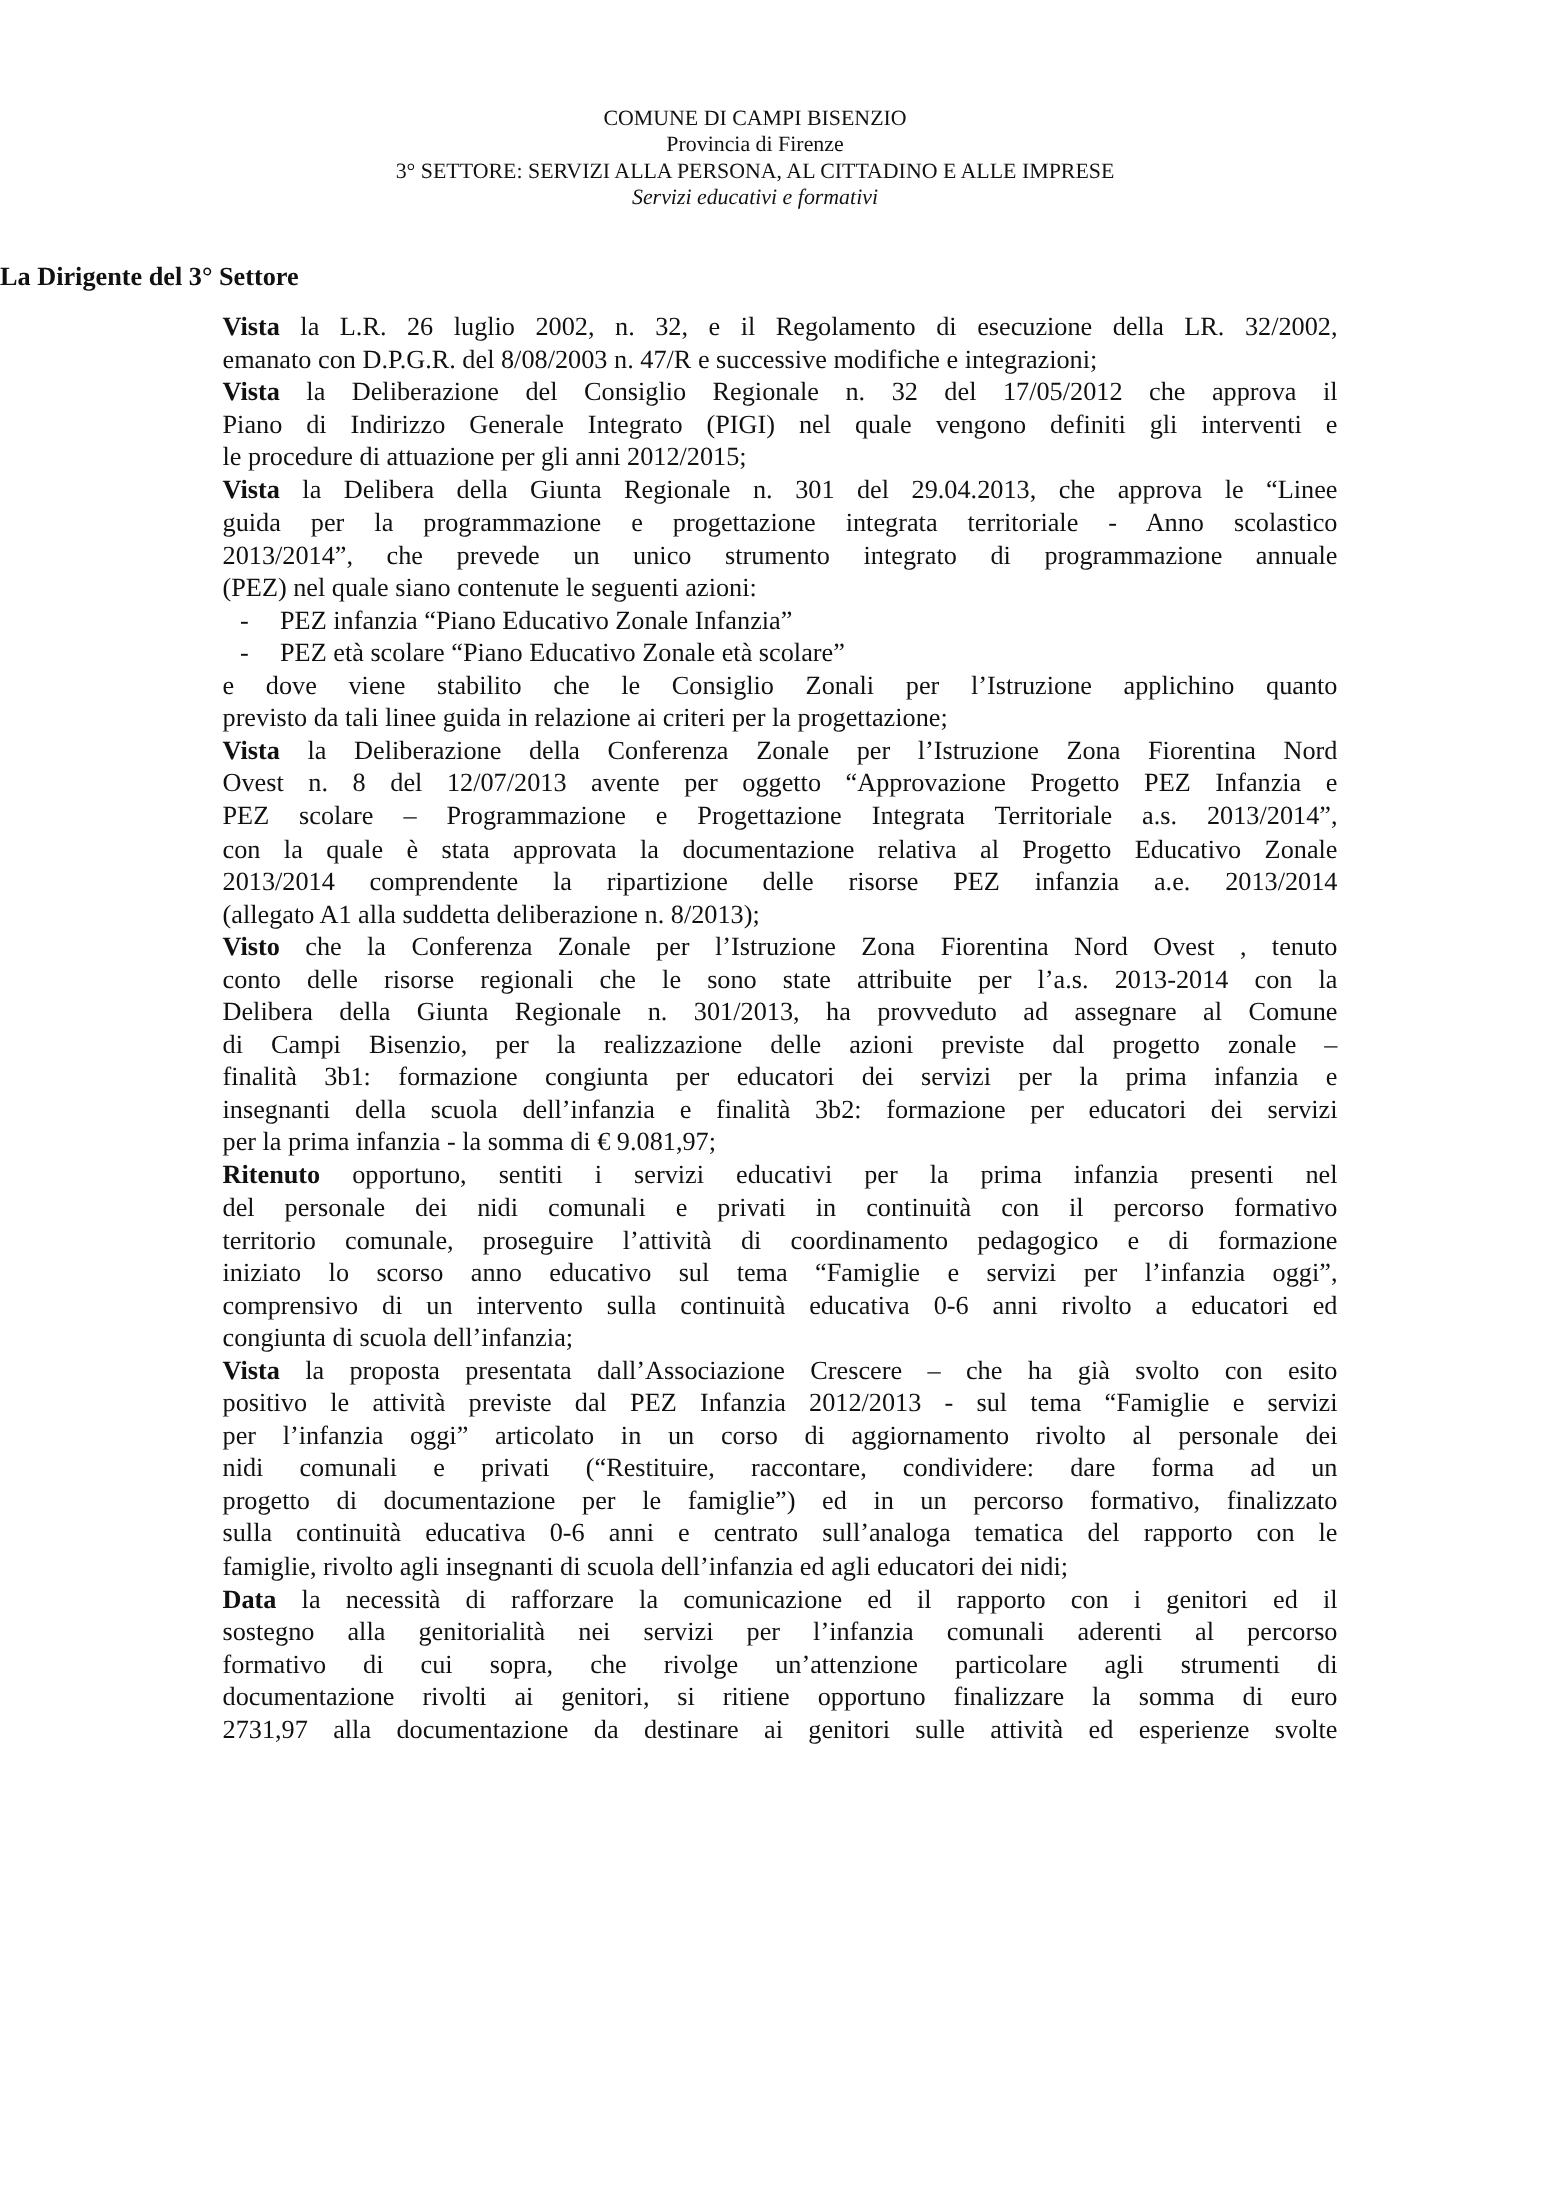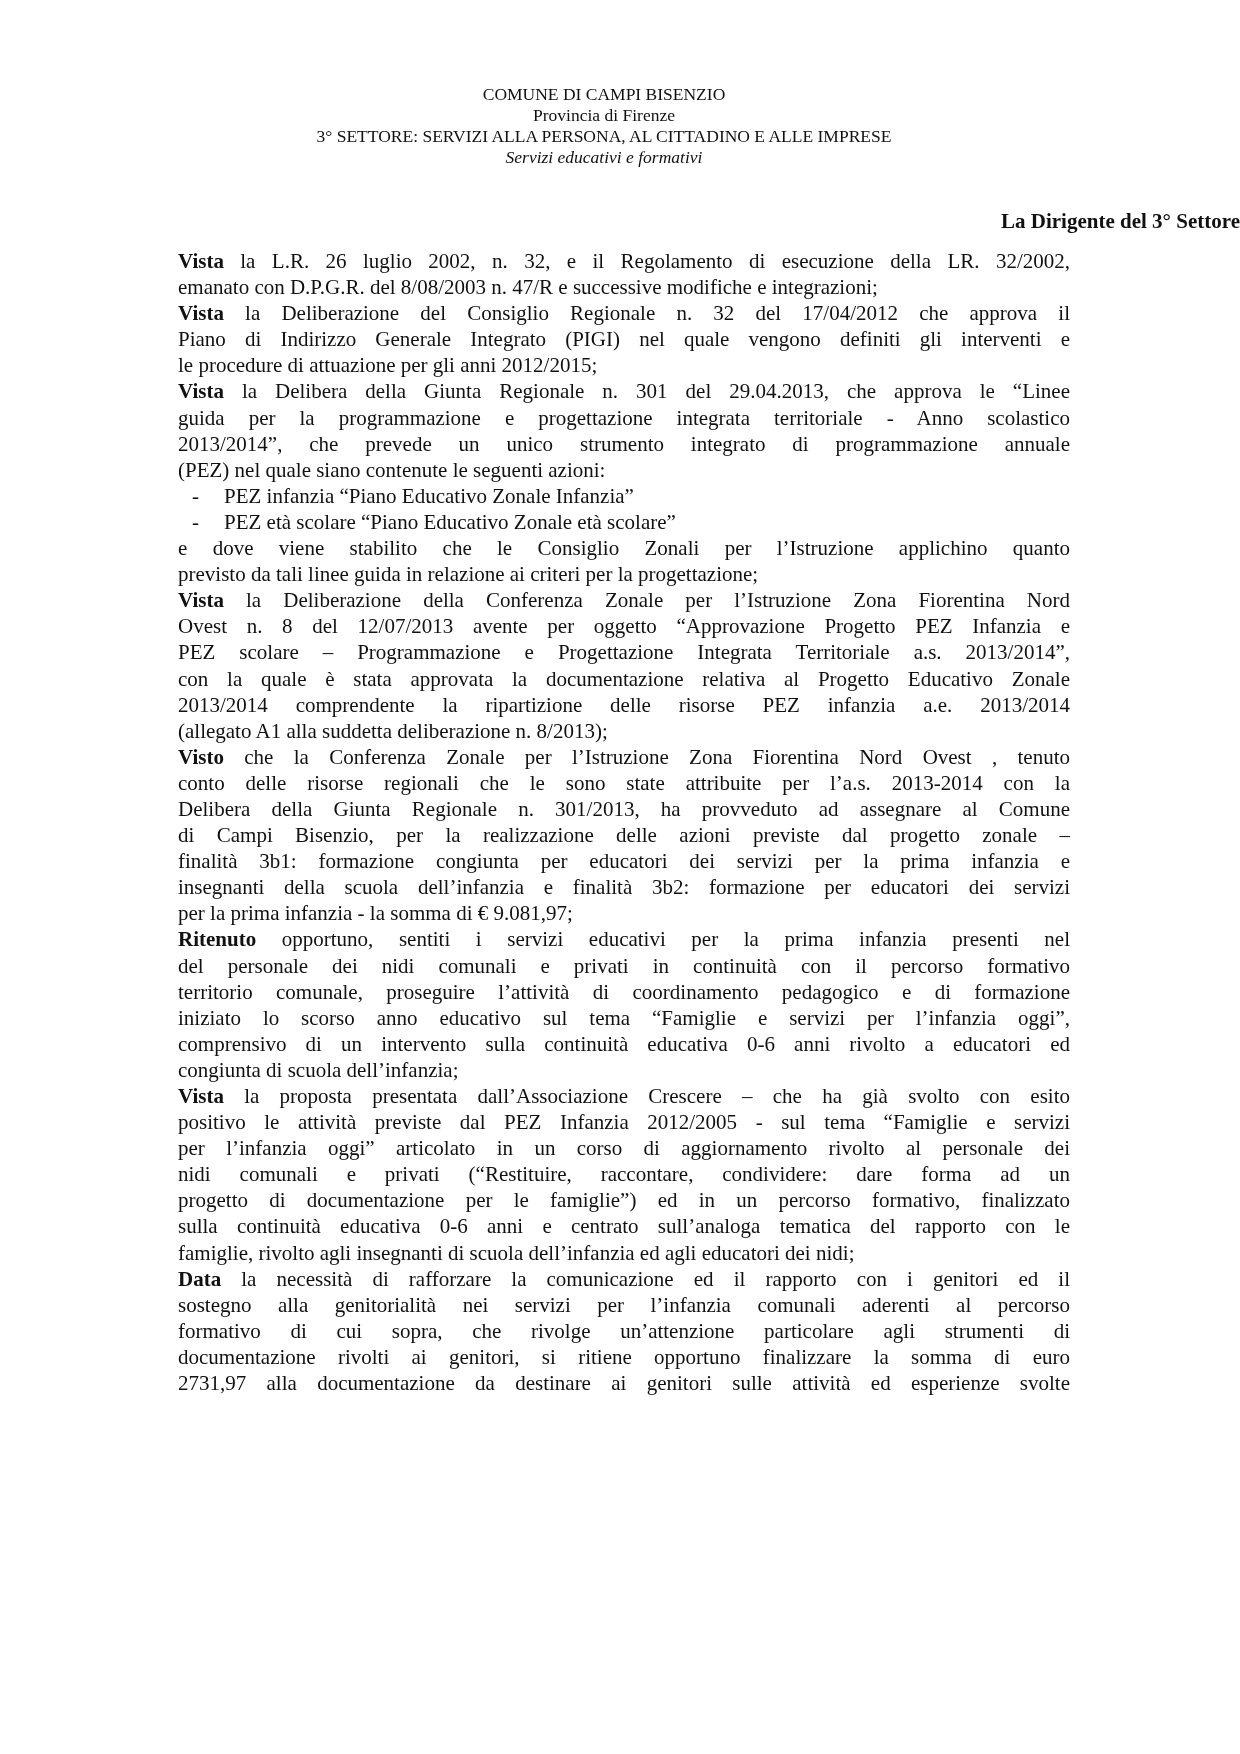--- a/index.html
+++ b/index.html
@@ -7,21 +7,21 @@
       width: 1240px; height: 1754px; position: relative; overflow: hidden;
       font-family: "Liberation Serif", "DejaVu Serif", serif; color: #111;
     }
     .header {
       position: absolute; top: 84px; left: 0; width: 1208px;
       text-align: center; font-size: 17.5px; line-height: 21px;
     }
     .header .italic { font-style: italic; }
     .title {
       position: absolute; top: 209px; left: 0; width: 1240px;
-      text-align: right; font-size: 21px; font-weight: bold;
+      text-align: left; font-size: 21px; font-weight: bold;
     }
     .body {
       position: absolute; top: 248px; left: 178px; width: 892px;
       font-size: 21px; line-height: 26.1px;
     }
     .line {
       display: block; white-space: nowrap;
       text-align: justify; text-align-last: justify;
     }
     .line.last { text-align-last: left; }
@@ -40,21 +40,21 @@
 </div>
 
 <div class="title">La Dirigente del 3° Settore</div>
 
 <div class="body" id="doc-body">
     <div>
       <span class="line"><b>Vista</b><span> la L.R. 26 luglio 2002, n. 32, e il Regolamento di esecuzione della LR. 32/2002,</span></span>
       <span class="line last"><span>emanato con D.P.G.R. del 8/08/2003 n. 47/R e successive modifiche e integrazioni;</span></span>
     </div>
     <div>
-      <span class="line"><b>Vista</b><span> la Deliberazione del Consiglio Regionale n. 32 del 17/04/2012 che approva il</span></span>
+      <span class="line"><b>Vista</b><span> la Deliberazione del Consiglio Regionale n. 32 del 17/05/2012 che approva il</span></span>
       <span class="line"><span>Piano di Indirizzo Generale Integrato (PIGI) nel quale vengono definiti gli interventi e</span></span>
       <span class="line last"><span>le procedure di attuazione per gli anni 2012/2015;</span></span>
     </div>
     <div>
       <span class="line"><b>Vista</b><span> la Delibera della Giunta Regionale n. 301 del 29.04.2013, che approva le “Linee</span></span>
       <span class="line"><span>guida per la programmazione e progettazione integrata territoriale - Anno scolastico</span></span>
       <span class="line"><span>2013/2014”, che prevede un unico strumento integrato di programmazione annuale</span></span>
       <span class="line last"><span>(PEZ) nel quale siano contenute le seguenti azioni:</span></span>
       <span class="bullet"><span class="dash">-</span><span>PEZ  infanzia “Piano Educativo Zonale Infanzia”</span></span>
       <span class="bullet"><span class="dash">-</span><span>PEZ età scolare “Piano Educativo Zonale età scolare”</span></span>
@@ -81,21 +81,21 @@
     <div>
       <span class="line"><b>Ritenuto</b><span> opportuno, sentiti i servizi educativi per la prima infanzia presenti nel</span></span>
       <span class="line"><span>del personale dei nidi comunali e privati in continuità con il percorso formativo</span></span>
       <span class="line"><span>territorio comunale, proseguire l’attività di coordinamento pedagogico e di formazione</span></span>
       <span class="line"><span>iniziato lo scorso anno educativo sul tema “Famiglie e servizi per l’infanzia oggi”,</span></span>
       <span class="line"><span>comprensivo di un intervento sulla continuità educativa 0-6 anni rivolto a educatori ed</span></span>
       <span class="line last"><span>congiunta di scuola dell’infanzia;</span></span>
     </div>
     <div>
       <span class="line"><b>Vista</b><span> la proposta presentata dall’Associazione Crescere – che ha già svolto con esito</span></span>
-      <span class="line"><span>positivo le attività previste dal PEZ Infanzia 2012/2005 - sul tema “Famiglie e servizi</span></span>
+      <span class="line"><span>positivo le attività previste dal PEZ Infanzia 2012/2013 - sul tema “Famiglie e servizi</span></span>
       <span class="line"><span>per l’infanzia oggi” articolato in un corso di aggiornamento rivolto al personale dei</span></span>
       <span class="line"><span>nidi comunali e privati  (“Restituire, raccontare, condividere: dare forma ad un</span></span>
       <span class="line"><span>progetto di documentazione per le famiglie”) ed in un percorso formativo, finalizzato</span></span>
       <span class="line"><span>sulla continuità educativa 0-6 anni e centrato sull’analoga tematica del rapporto con le</span></span>
       <span class="line last"><span>famiglie, rivolto agli insegnanti di scuola dell’infanzia ed agli educatori dei nidi;</span></span>
     </div>
     <div>
       <span class="line"><b>Data</b><span> la necessità di rafforzare la comunicazione ed il rapporto con i genitori ed il</span></span>
       <span class="line"><span>sostegno alla genitorialità nei servizi per l’infanzia comunali aderenti al percorso</span></span>
       <span class="line"><span>formativo di cui sopra, che rivolge un’attenzione particolare agli strumenti di</span></span>

